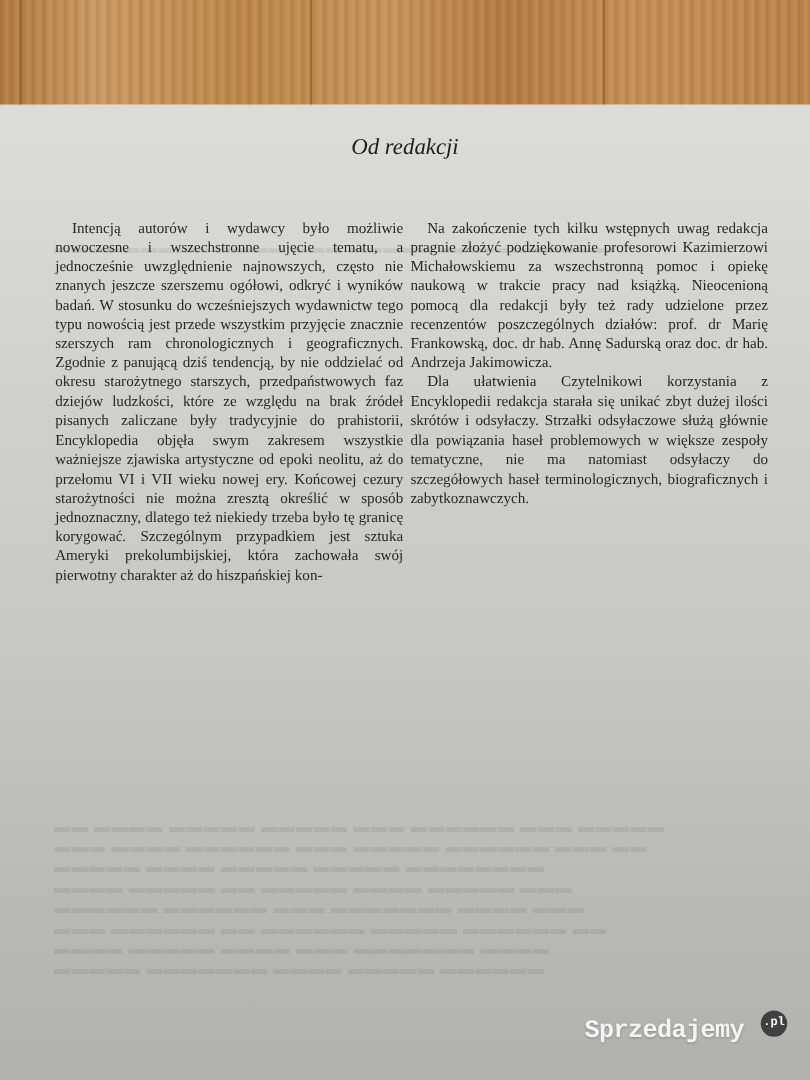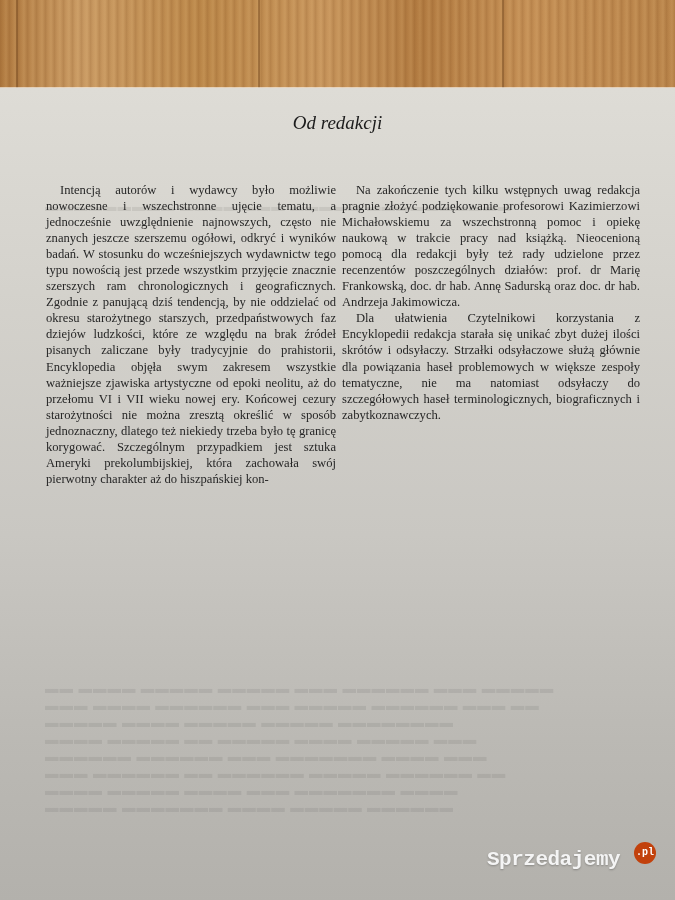--- a/index.html
+++ b/index.html
@@ -85,21 +85,21 @@
       letter-spacing: -0.5px;
       text-shadow: 0 1px 2px rgba(0,0,0,0.25);
     }
     .watermark .badge {
       position: absolute;
       left: 147px;
       top: -6px;
       width: 22px;
       height: 22px;
       border-radius: 50%;
-      background: #c2410c;
+      background: #404040;
       color: #fff;
       font-size: 10px;
       line-height: 21px;
       text-align: center;
       letter-spacing: 0;
       text-shadow: none;
     }
   </style>
 </head>
 <body>

